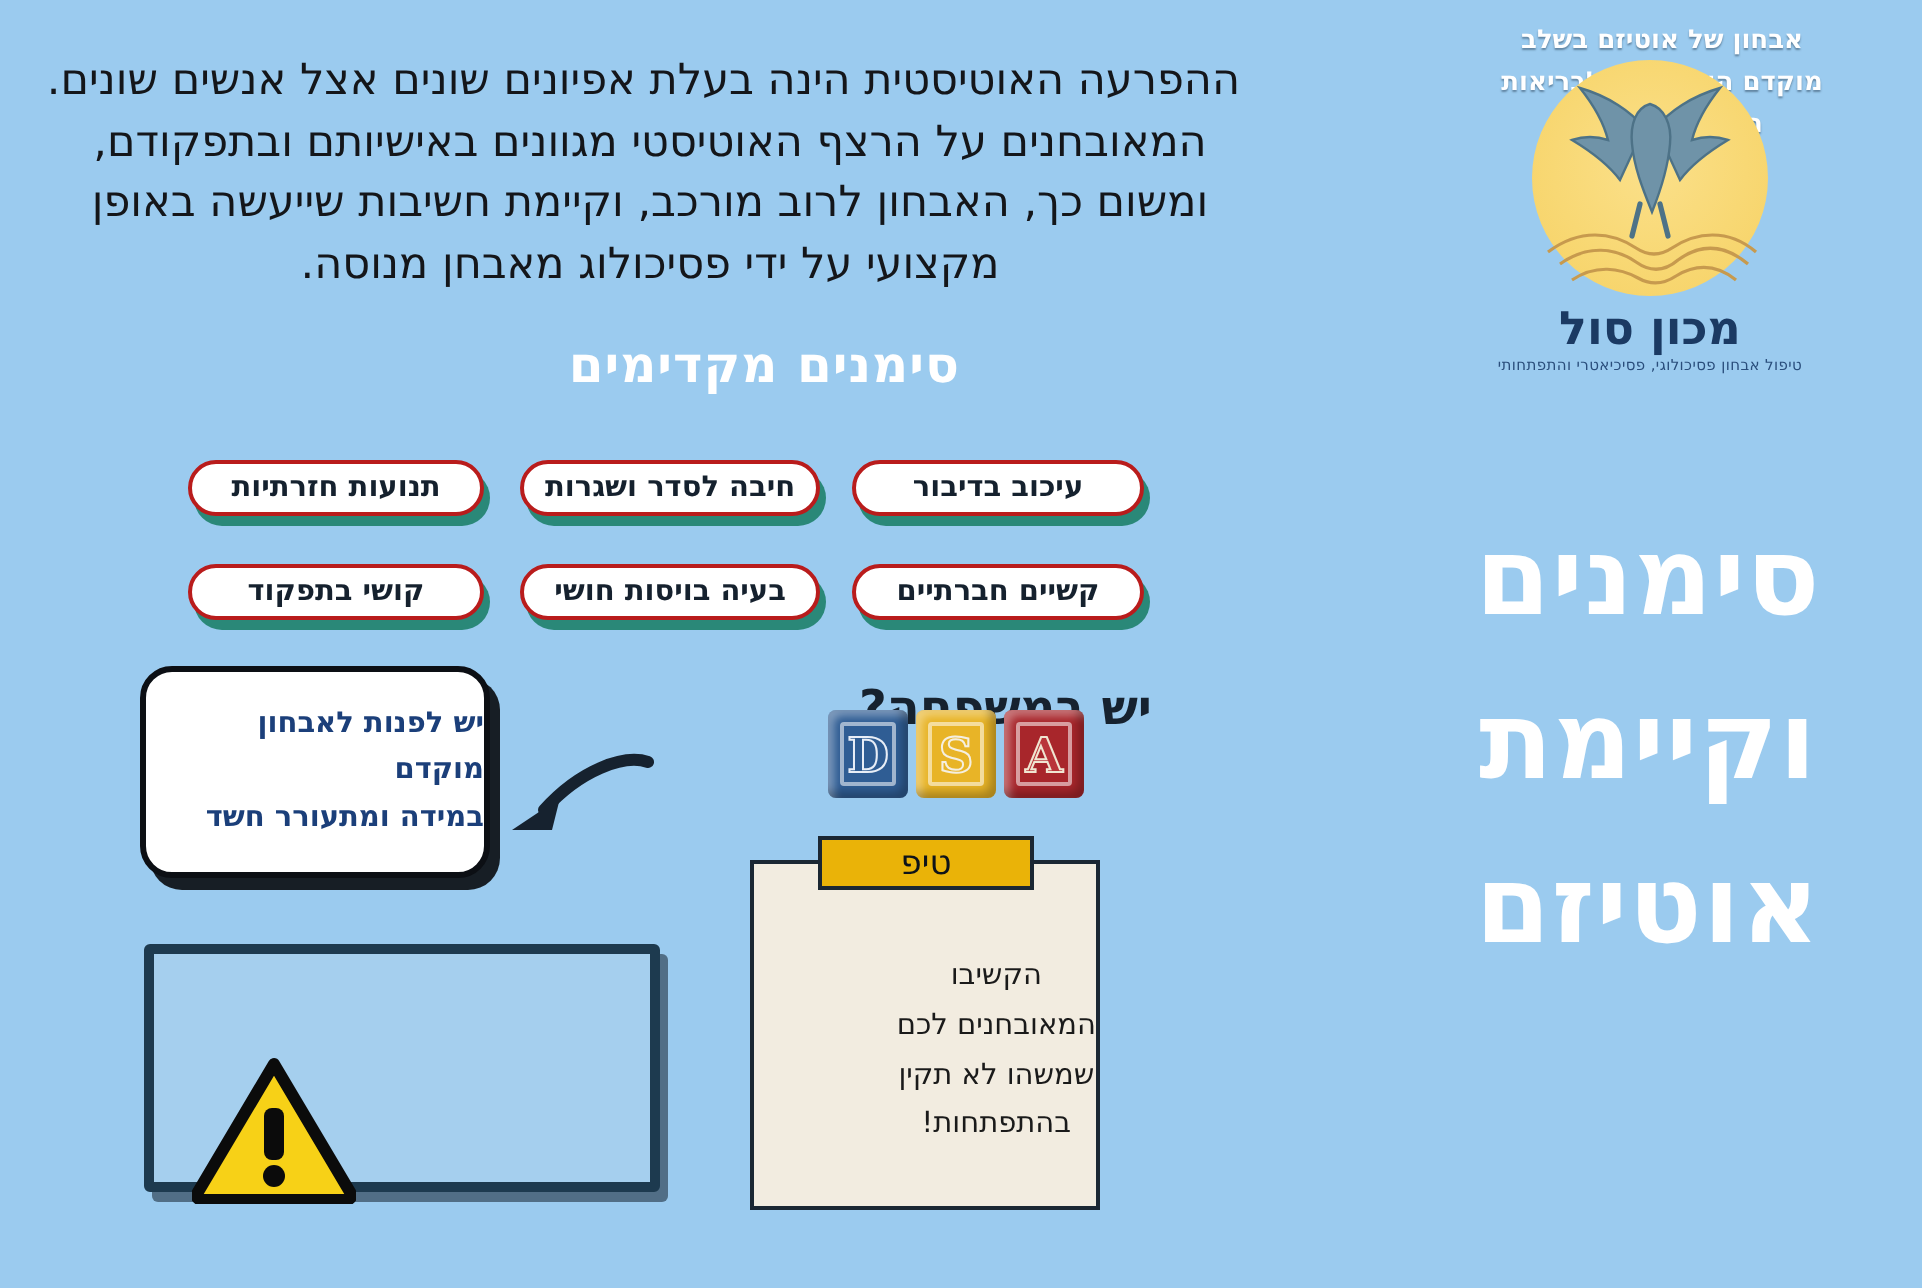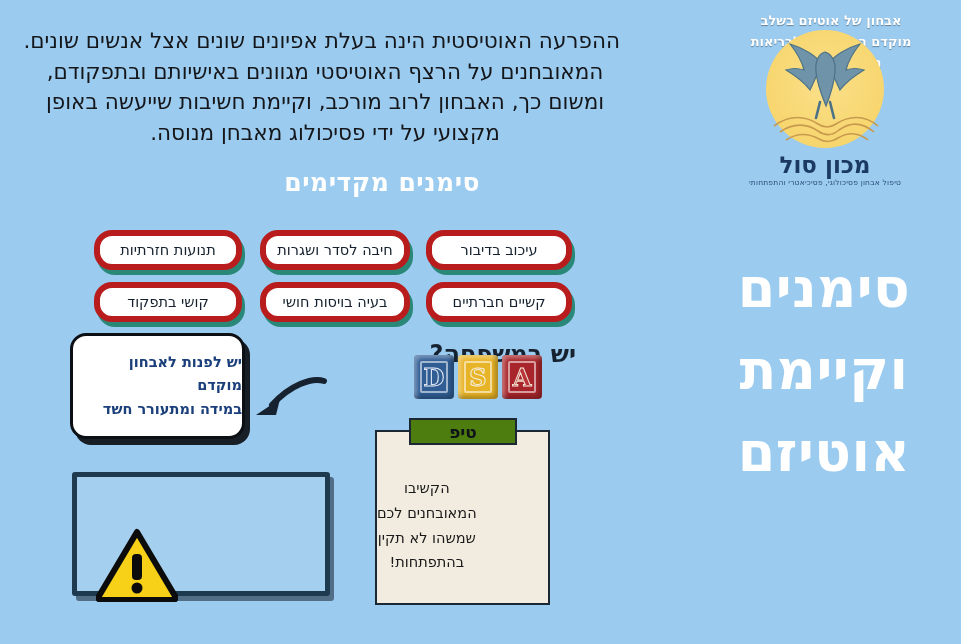--- a/index.html
+++ b/index.html
@@ -28,28 +28,28 @@
     color:#ffffff;
     font-size:25px;font-weight:bold;
     letter-spacing:.5px;
     direction:rtl;
   }
 
   
   .pill-grid{position:absolute;left:78px;top:228px;width:510px;height:96px;}
   .pill{
     position:absolute;
-    height:40px;
+    height:28px;
     background:#ffffff;
-    border:6px solid #b91c1c;
+    border:2px solid #b91c1c;
     border-radius:18px;
     box-shadow:3px 5px 0 0 #2a8878;
     display:flex;align-items:center;justify-content:center;
     color:#15212e;
-    font-size:14.5px;font-weight:normal;
+    font-size:14.5px;font-weight:bold;
     direction:rtl;
     white-space:nowrap;
     box-sizing:border-box;
   }
   .c0{left:16px;width:148px;}
   .c1{left:182px;width:150px;}
   .c2{left:348px;width:146px;}
   .r0{top:2px;}
   .r1{top:54px;}
 
@@ -98,30 +98,30 @@
   .blk-s span{color:#e8b427;-webkit-text-stroke:1px #f5efe0;}
   .blk-d{background:#2f5d94;}
   .blk-d span{color:#2f5d94;-webkit-text-stroke:1px #e8eef7;}
 
   
   #tip-box{
     position:absolute;left:375px;top:430px;width:175px;height:175px;
     background:#f2ece0;
     border:2px solid #1b2733;
     box-sizing:border-box;
-    display:flex;flex-direction:column;align-items:flex-end;justify-content:center;
+    display:flex;flex-direction:column;align-items:flex-start;justify-content:center;
     direction:rtl;
   }
   #tip-header{
     position:absolute;left:409px;top:418px;width:108px;height:27px;
-    background:#4d7c0f;
+    background:#eab308;
     border:2px solid #1b2733;
     box-sizing:border-box;
     display:flex;align-items:center;justify-content:center;
-    color:#0e1319;font-size:17px;font-weight:bold;
+    color:#0e1319;font-size:17px;font-weight:normal;
     z-index:3;direction:rtl;
   }
   #tip-body{
     margin-top:16px;
     color:#1a1a1a;
     font-size:14.5px;line-height:1.72;
     text-align:center;direction:rtl;
   }
   #tip-body span{display:block;white-space:nowrap;}
 

